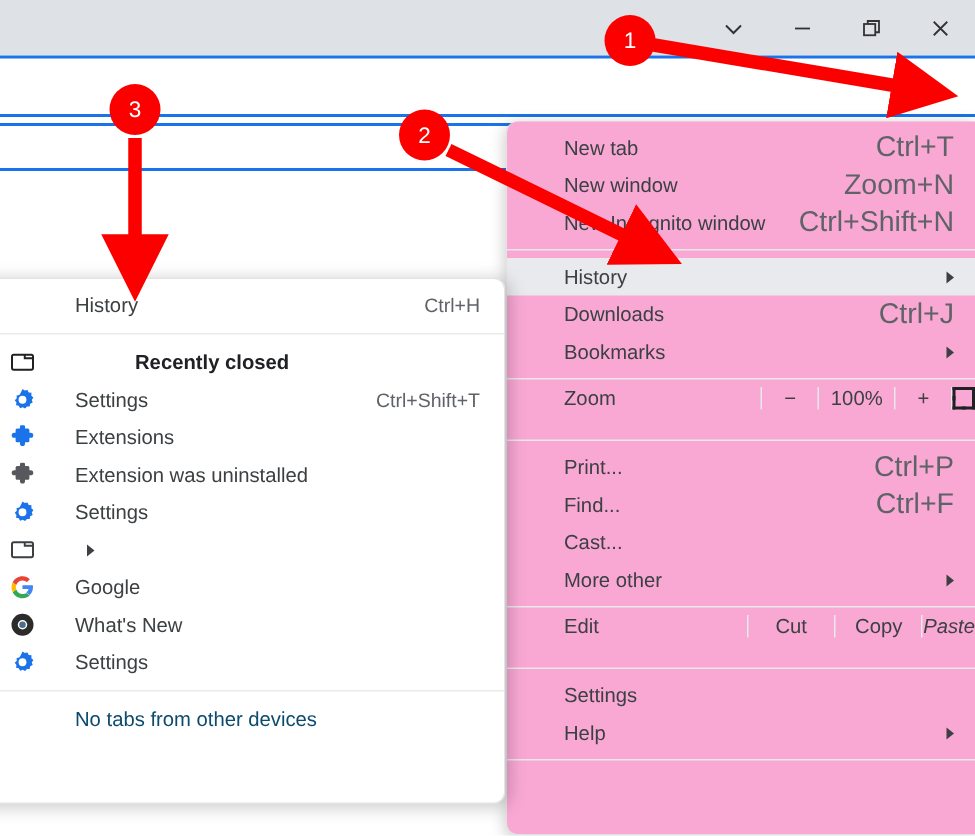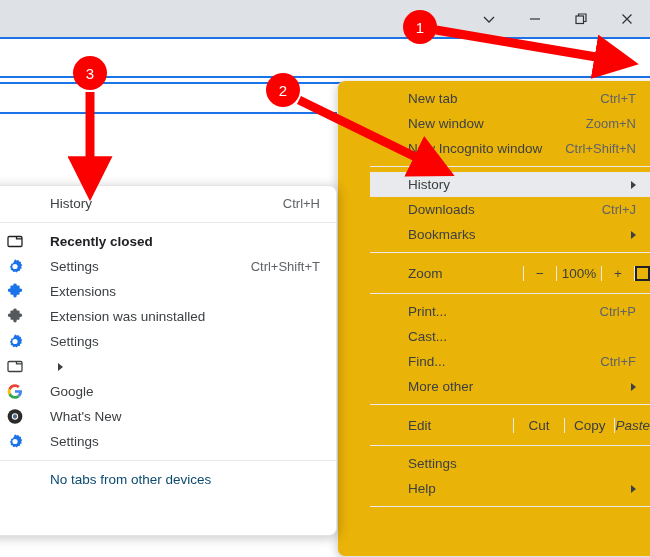--- a/index.html
+++ b/index.html
@@ -52,45 +52,45 @@
     display:flex;flex-direction:column;align-items:center;justify-content:center;gap:3px;
   }
   .menu-dots i{width:3px;height:3px;border-radius:50%;background:#3c4043;display:block;}
 
   
   .blue-line{position:absolute;left:0;height:2px;background:#1a73e8;}
 
   
   .mainmenu{
     position:absolute;left:337px;top:81px;width:313px;height:476px;
-    background:#eab308;
+    background:#f9a8d4;
     border:1px solid #e3e3e3;
     border-top:none;border-right:none;
     border-radius:8px 0 0 8px;
     box-shadow:0 2px 10px rgba(0,0,0,.22);
     box-sizing:border-box;
-    font-size:13.5px;color:#3c4043;padding-left:32px;
+    font-size:13.5px;color:#3c4043;
   }
   .mi{
     height:25px;display:flex;align-items:center;
     padding:0 14px 0 38px;position:relative;white-space:nowrap;
   }
   .mi .lbl{flex:1;}
-  .mi .accel{color:#5f6368;font-size:13px;text-align:center;}
+  .mi .accel{color:#5f6368;font-size:19px;text-align:center;}
   .mi.hl{background:#e8eaed;}
   .caret{
     width:0;height:0;border-left:5px solid #3c4043;
     border-top:4px solid transparent;border-bottom:4px solid transparent;
     margin-left:8px;
   }
   .msep{height:1px;background:#e8eaed;margin:5px 0;}
   .mgap{height:5px;}
 
   
-  .rowgrid{display:flex;align-items:center;height:30px;}
+  .rowgrid{display:flex;align-items:flex-start;height:30px;}
   .rowgrid .cell{
     display:flex;align-items:center;justify-content:center;
     border-left:1px solid #e8eaed;font-size:13.5px;color:#3c4043;
   }
   .rowgrid .cell:first-child{border-left:none;}
   .rowgrid .lead{
     justify-content:flex-start;padding-left:38px;
   }
   .zoom-minus,.zoom-plus{font-size:15px;color:#3c4043;}
   .fs-icon{width:15px;height:15px;position:relative;}
@@ -113,21 +113,21 @@
   }
   .smi{
     height:25px;display:flex;align-items:center;padding:0 16px 0 68px;position:relative;
   }
   .smi .ico{
     position:absolute;left:24px;top:50%;transform:translateY(-50%);
     width:17px;height:17px;display:flex;align-items:center;justify-content:center;
   }
   .smi .lbl{flex:1;white-space:nowrap;}
   .smi .accel{color:#5f6368;font-size:13px;}
-  .smi.bold .lbl{font-weight:bold;color:#202124;}
+  .smi.bold .lbl{font-weight:bold;color:#202124;margin-left:40px;}
   .smi.muted .lbl{color:#0c4a6e;}
   .ssep{height:1px;background:#e8eaed;margin:6px 0;}
 
   
   .badge{
     position:absolute;width:34px;height:34px;border-radius:50%;
     background:#fc0000;color:#ffffff;
     display:flex;align-items:center;justify-content:center;
     font-size:15px;font-family:"Liberation Sans",sans-serif;
     z-index:40;
@@ -254,26 +254,26 @@
       </div>
     </div>
 
     <div class="msep"></div>
 
     <div class="mi">
       <span class="lbl">Print...</span>
       <span class="accel">Ctrl+P</span>
     </div>
     <div class="mi">
+      <span class="lbl">Find...</span>
+      <span class="accel">Ctrl+F</span>
+    </div>
+    <div class="mi">
       <span class="lbl">Cast...</span>
       <span class="accel"></span>
-    </div>
-    <div class="mi">
-      <span class="lbl">Find...</span>
-      <span class="accel">Ctrl+F</span>
     </div>
     <div class="mi">
       <span class="lbl">More other</span>
       <span class="caret"></span>
     </div>
 
     <div class="msep"></div>
 
     <div class="rowgrid">
       <div class="cell lead" style="width:136px;">Edit</div>

